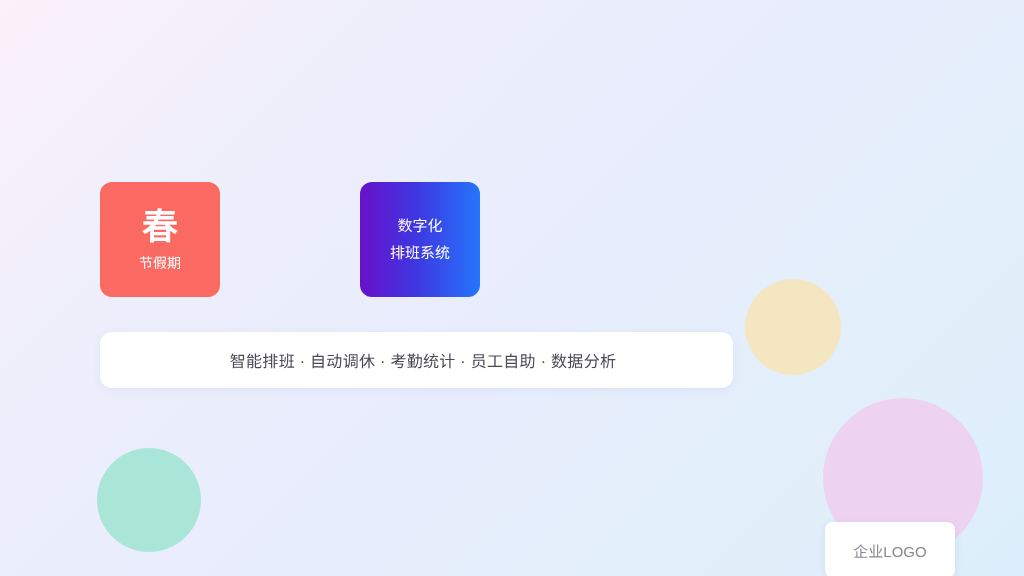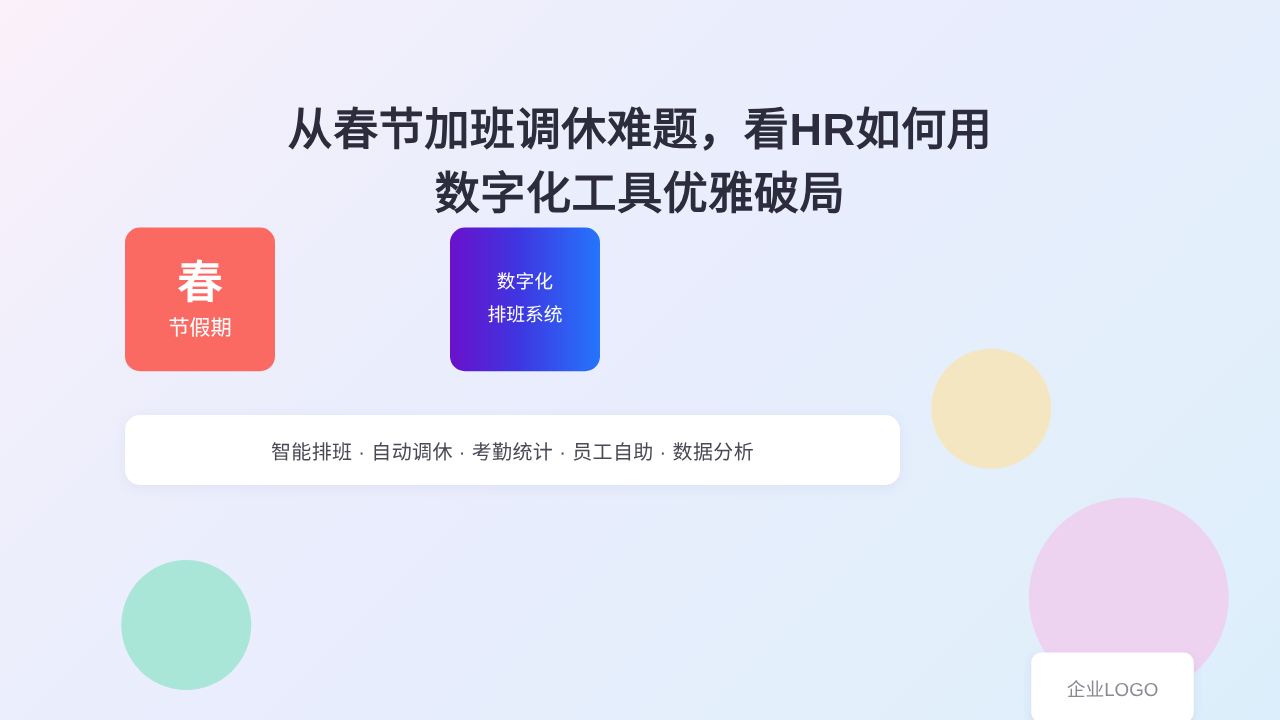--- a/index.html
+++ b/index.html
@@ -90,21 +90,21 @@
     left: 100px;
     background: #fa6a63;
   }
   .card-holiday .big {
     font-size: 36px;
     font-weight: bold;
     line-height: 1.1;
     margin-bottom: 8px;
   }
   .card-holiday .small {
-    font-size: 17px;
+    font-size: 14px;
     line-height: 1.2;
   }
 
   .card-system {
     left: 360px;
     background: linear-gradient(90deg, #6a11cb 0%, #3f35e0 45%, #2575fc 100%);
   }
   .card-system .line {
     font-size: 15px;
     line-height: 1.75;
@@ -135,20 +135,21 @@
     left: 100px;
     top: 332px;
     width: 620px;
     height: 56px;
     background: #ffffff;
     border-radius: 12px;
     box-shadow: 0 2px 10px rgba(80, 80, 140, 0.07);
     display: flex;
     align-items: center;
     justify-content: center;
+    padding-left: 13px;
   }
   .feature-text {
     font-size: 16px;
     color: #4a4a56;
     letter-spacing: 0.3px;
   }
 
   
   .logo-box {
     position: absolute;
@@ -171,24 +172,20 @@
 </style>
 </head>
 <body>
 
 <div id="slide">
 
   <div class="blob blob-cream"></div>
   <div class="blob blob-lavender"></div>
   <div class="blob blob-mint"></div>
 
-  <div class="title">
-    <span class="title-line">从春节加班调休难题，看HR如何用</span>
-    <span class="title-line">数字化工具优雅破局</span>
-  </div>
 
   <div class="card card-holiday">
     <div class="big">春</div>
     <div class="small">节假期</div>
   </div>
 
   <div class="card card-system">
     <div class="line">数字化</div>
     <div class="line">排班系统</div>
   </div>

